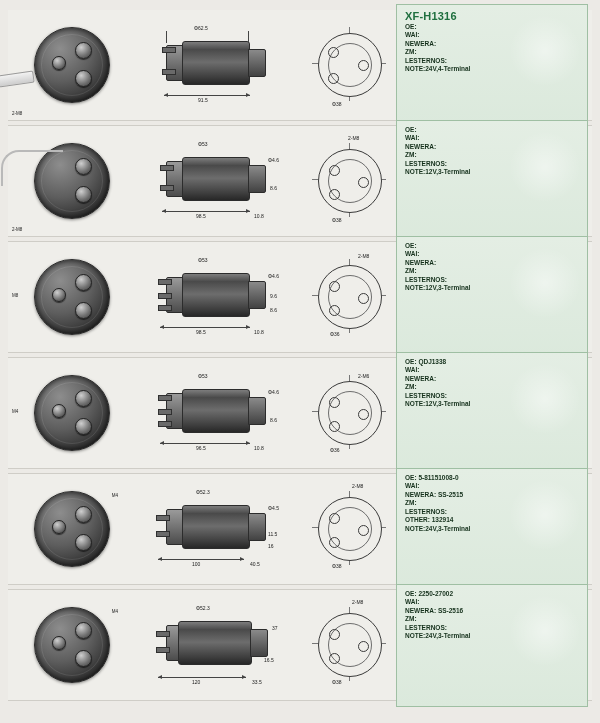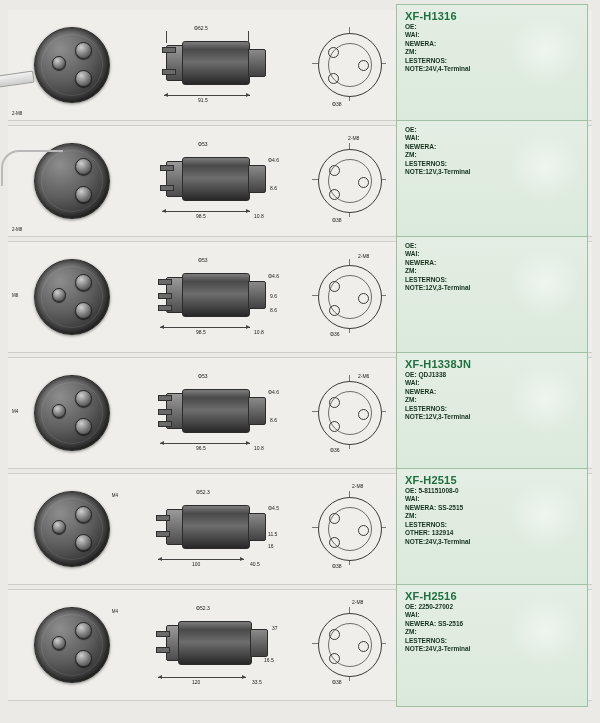--- a/index.html
+++ b/index.html
@@ -339,21 +339,20 @@
         <div class="circle-big"></div>
         <div class="circle-in"></div>
         <div class="hole" style="left:33px;top:38px;"></div>
         <div class="hole" style="left:33px;top:62px;"></div>
         <div class="hole" style="left:62px;top:50px;"></div>
         <span class="slabel" style="left:62px;top:14px;">2-M6</span>
         <span class="slabel" style="left:34px;top:88px;">Φ36</span>
       </div>
 
       <div class="cell-info">
-        <div class="pn">XF-H1338JN</div>
         <div class="spec">
           <div><span>OE:</span> <span>QDJ1338</span></div>
           <div><span>WAI:</span><span></span></div>
           <div><span>NEWERA:</span><span></span></div>
           <div><span>ZM:</span><span></span></div>
           <div><span>LESTERNOS:</span><span></span></div>
           <div class="note"><span>NOTE:</span><span>12V,3-Terminal</span></div>
         </div>
       </div>
     </div>
@@ -389,21 +388,20 @@
         <div class="circle-big"></div>
         <div class="circle-in"></div>
         <div class="hole" style="left:33px;top:38px;"></div>
         <div class="hole" style="left:33px;top:62px;"></div>
         <div class="hole" style="left:62px;top:50px;"></div>
         <span class="slabel" style="left:56px;top:8px;">2-M8</span>
         <span class="slabel" style="left:36px;top:88px;">Φ38</span>
       </div>
 
       <div class="cell-info">
-        <div class="pn">XF-H2515</div>
         <div class="spec">
           <div><span>OE:</span> <span>5-81151008-0</span></div>
           <div><span>WAI:</span><span></span></div>
           <div><span>NEWERA:</span> <span>SS-2515</span></div>
           <div><span>ZM:</span><span></span></div>
           <div><span>LESTERNOS:</span><span></span></div>
           <div><span>OTHER:</span> <span>132914</span></div>
           <div class="note"><span>NOTE:</span><span>24V,3-Terminal</span></div>
         </div>
       </div>
@@ -439,21 +437,20 @@
         <div class="circle-big"></div>
         <div class="circle-in"></div>
         <div class="hole" style="left:33px;top:38px;"></div>
         <div class="hole" style="left:33px;top:62px;"></div>
         <div class="hole" style="left:62px;top:50px;"></div>
         <span class="slabel" style="left:56px;top:8px;">2-M8</span>
         <span class="slabel" style="left:36px;top:88px;">Φ38</span>
       </div>
 
       <div class="cell-info">
-        <div class="pn">XF-H2516</div>
         <div class="spec">
           <div><span>OE:</span> <span>2250-27002</span></div>
           <div><span>WAI:</span><span></span></div>
           <div><span>NEWERA:</span> <span>SS-2516</span></div>
           <div><span>ZM:</span><span></span></div>
           <div><span>LESTERNOS:</span><span></span></div>
           <div class="note"><span>NOTE:</span><span>24V,3-Terminal</span></div>
         </div>
       </div>
     </div>

